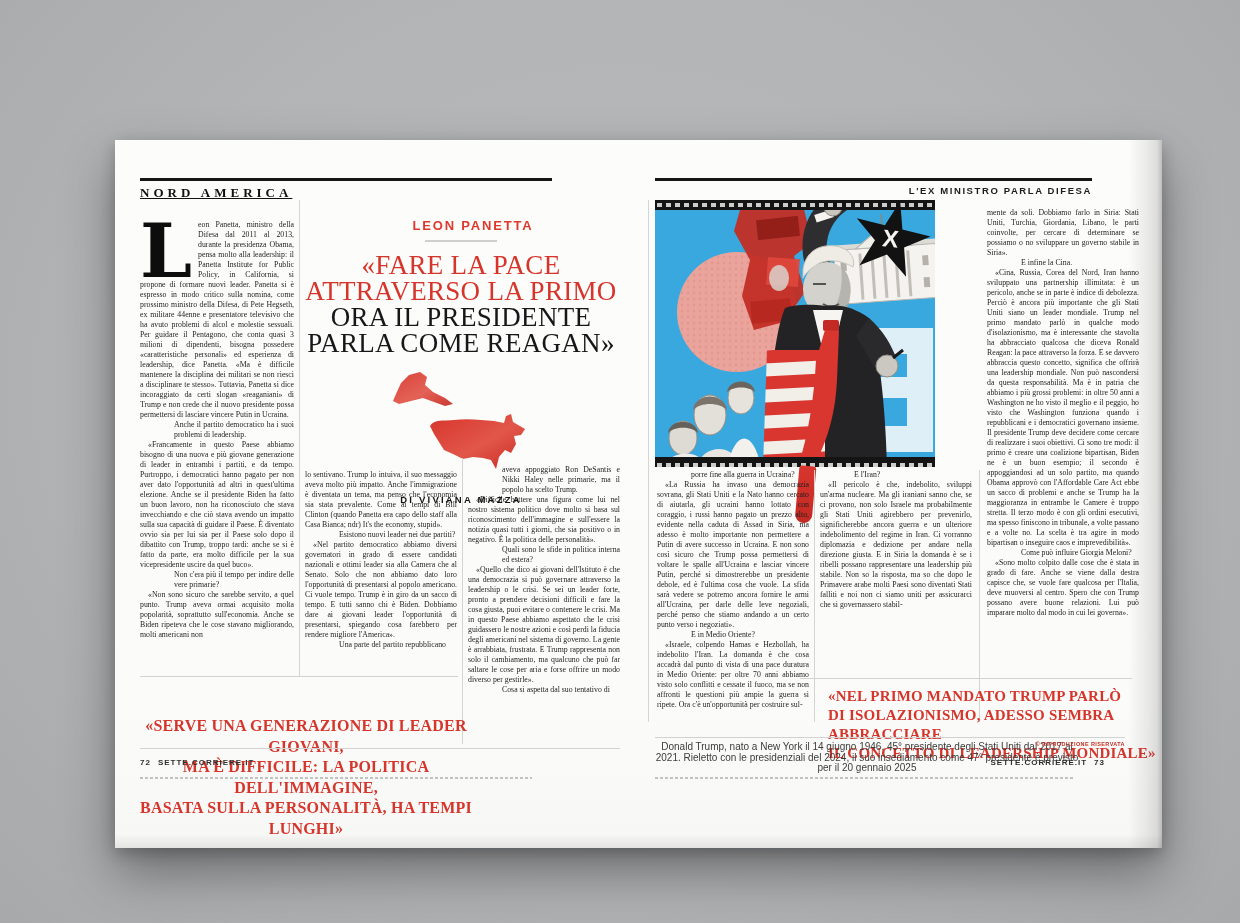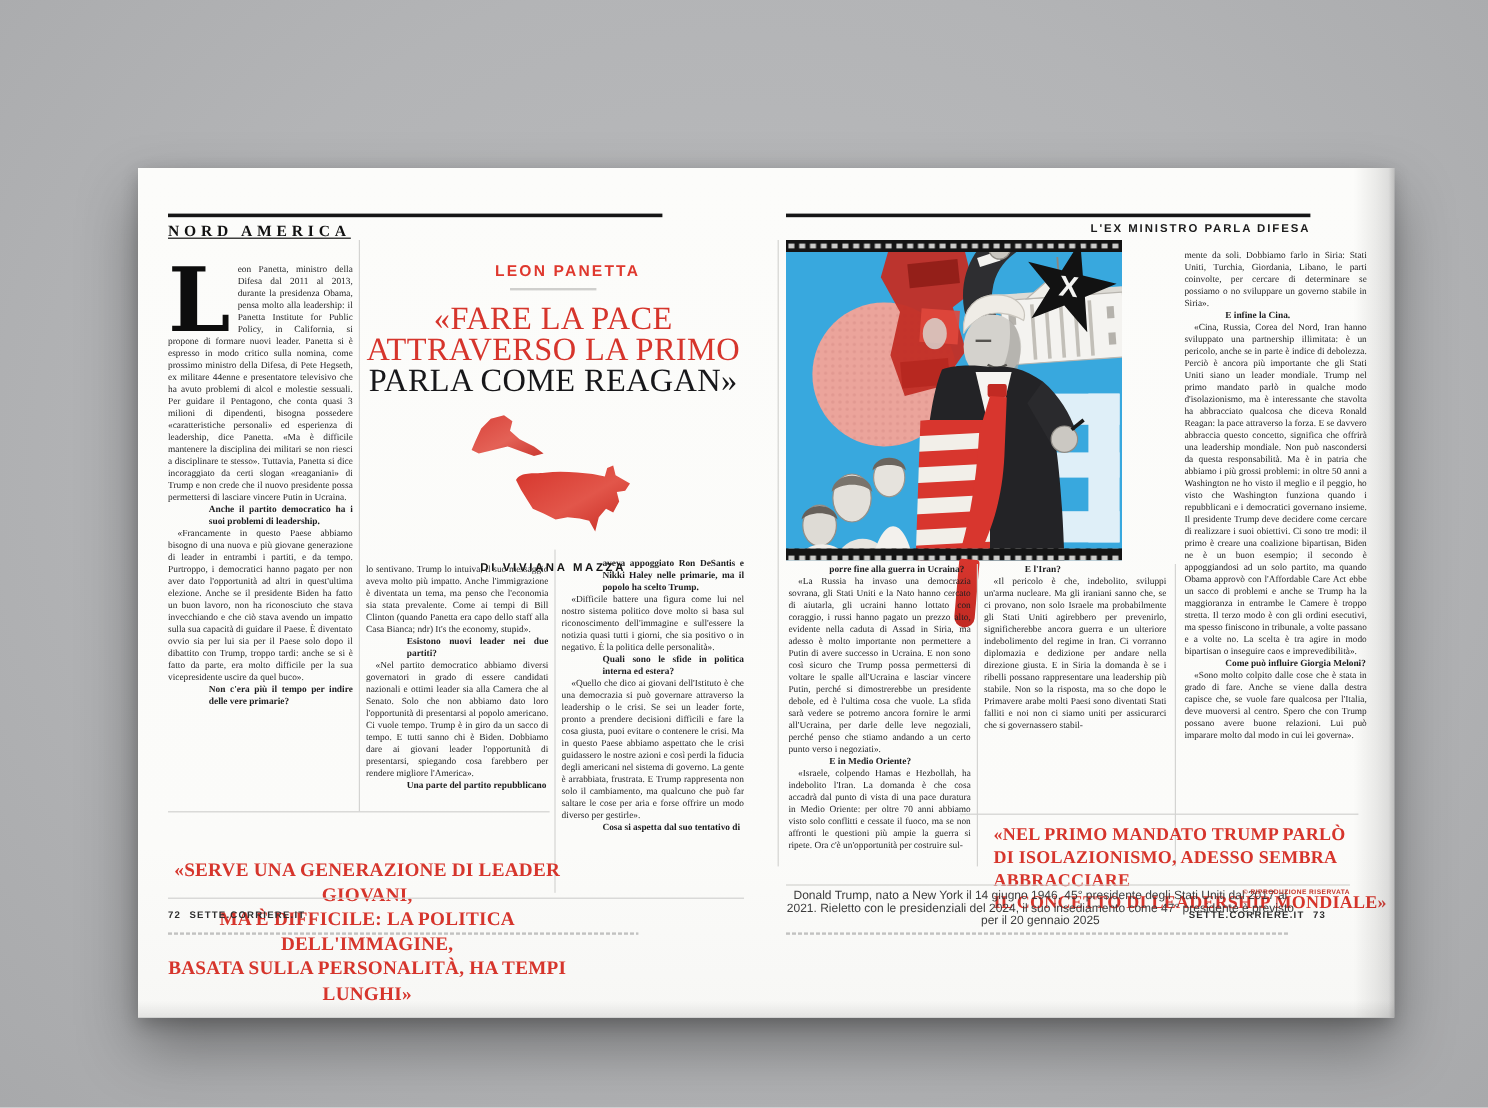--- a/index.html
+++ b/index.html
@@ -31,21 +31,21 @@
   .topic{
     font-size:9.5px;font-weight:700;letter-spacing:1.6px;color:#1c1c1c;text-align:right;
   }
 
   .bodycol{
     font-family:"Liberation Serif",serif;font-size:7.8px;line-height:10px;
     color:#1d1d1f;text-align:justify;overflow:hidden;
   }
   .bodycol p{margin:0;text-indent:8px;}
   .bodycol p:first-child{text-indent:0;}
-  .bodycol p.b{font-weight:700;text-indent:0;padding-left:34px;}
+  .bodycol p.b{font-weight:400;text-indent:0;padding-left:34px;}
   .dropcap{
     float:left;font-family:"DejaVu Serif",serif;font-weight:700;
     font-size:74px;line-height:58px;padding:2px 6px 0 0;color:#0d0d0d;
   }
 
   .hblock{display:flex;flex-direction:column;align-items:center;text-align:center;}
   .kicker{color:#df382e;font-size:13px;font-weight:700;letter-spacing:1.8px;margin-left:24px;}
   .kicker-rule{width:72px;height:2px;background:#cfcfcd;margin:7px 0 10px 0;}
   .hl{font-family:"Liberation Serif",serif;font-weight:500;font-size:27px;line-height:26px;letter-spacing:.3px;}
   .hl.red{color:#d6352c;}
@@ -82,28 +82,30 @@
   <div class="abs hrule" style="left:25px;top:38px;width:412px;"></div>
   <div class="abs section-name" style="left:25px;top:45px;">NORD AMERICA</div>
   <div class="abs hrule" style="left:540px;top:38px;width:437px;"></div>
   <div class="abs topic" style="left:540px;top:45px;width:437px;">L'EX MINISTRO PARLA DIFESA</div>
 
   <div class="abs bodycol" style="left:25px;top:80px;width:154px;height:452px;">
       <p class="para"><span class="dropcap">L</span>eon Panetta, ministro della Difesa dal 2011 al 2013, durante la presidenza Obama, pensa molto alla leadership: il Panetta Institute for Public Policy, in California, si propone di formare nuovi leader. Panetta si è espresso in modo critico sulla nomina, come prossimo ministro della Difesa, di Pete Hegseth, ex militare 44enne e presentatore televisivo che ha avuto problemi di alcol e molestie sessuali. Per guidare il Pentagono, che conta quasi 3 milioni di dipendenti, bisogna possedere «caratteristiche personali» ed esperienza di leadership, dice Panetta. «Ma è difficile mantenere la disciplina dei militari se non riesci a disciplinare te stesso». Tuttavia, Panetta si dice incoraggiato da certi slogan «reaganiani» di Trump e non crede che il nuovo presidente possa permettersi di lasciare vincere Putin in Ucraina.</p>
       <p class="para b">Anche il partito democratico ha i suoi problemi di leadership.</p>
       <p class="para">«Francamente in questo Paese abbiamo bisogno di una nuova e più giovane generazione di leader in entrambi i partiti, e da tempo. Purtroppo, i democratici hanno pagato per non aver dato l'opportunità ad altri in quest'ultima elezione. Anche se il presidente Biden ha fatto un buon lavoro, non ha riconosciuto che stava invecchiando e che ciò stava avendo un impatto sulla sua capacità di guidare il Paese. È diventato ovvio sia per lui sia per il Paese solo dopo il dibattito con Trump, troppo tardi: anche se si è fatto da parte, era molto difficile per la sua vicepresidente uscire da quel buco».</p>
       <p class="para b">Non c'era più il tempo per indire delle vere primarie?</p>
+      <p class="para">«Non sono sicuro che sarebbe servito, a quel punto. Trump aveva ormai acquisito molta popolarità, soprattutto sull'economia. Anche se Biden ripeteva che le cose stavano migliorando, molti americani non</p>
     </div>
   <div class="abs vrule" style="left:184px;top:60px;height:476px;"></div>
 
   <div class="abs hblock" style="left:190px;top:78px;width:312px;">
     <div class="kicker">LEON PANETTA</div>
     <div class="kicker-rule"></div>
     <div class="hl red">«FARE LA PACE</div>
     <div class="hl red">ATTRAVERSO LA PRIMO</div>
+    <div class="hl black">ORA IL PRESIDENTE</div>
     <div class="hl black">PARLA COME REAGAN»</div>
     <svg class="maps" width="210" height="118" viewBox="0 0 210 118">
       <defs>
         <linearGradient id="redg" x1="0" y1="0" x2="1" y2="1">
           <stop offset="0" stop-color="#d6352c"></stop>
             <stop offset="55%" stop-color="#e2564a"></stop>
             <stop offset="1" stop-color="#c72a22"></stop>
         </linearGradient>
       </defs>
       <g transform="translate(32,2)">

